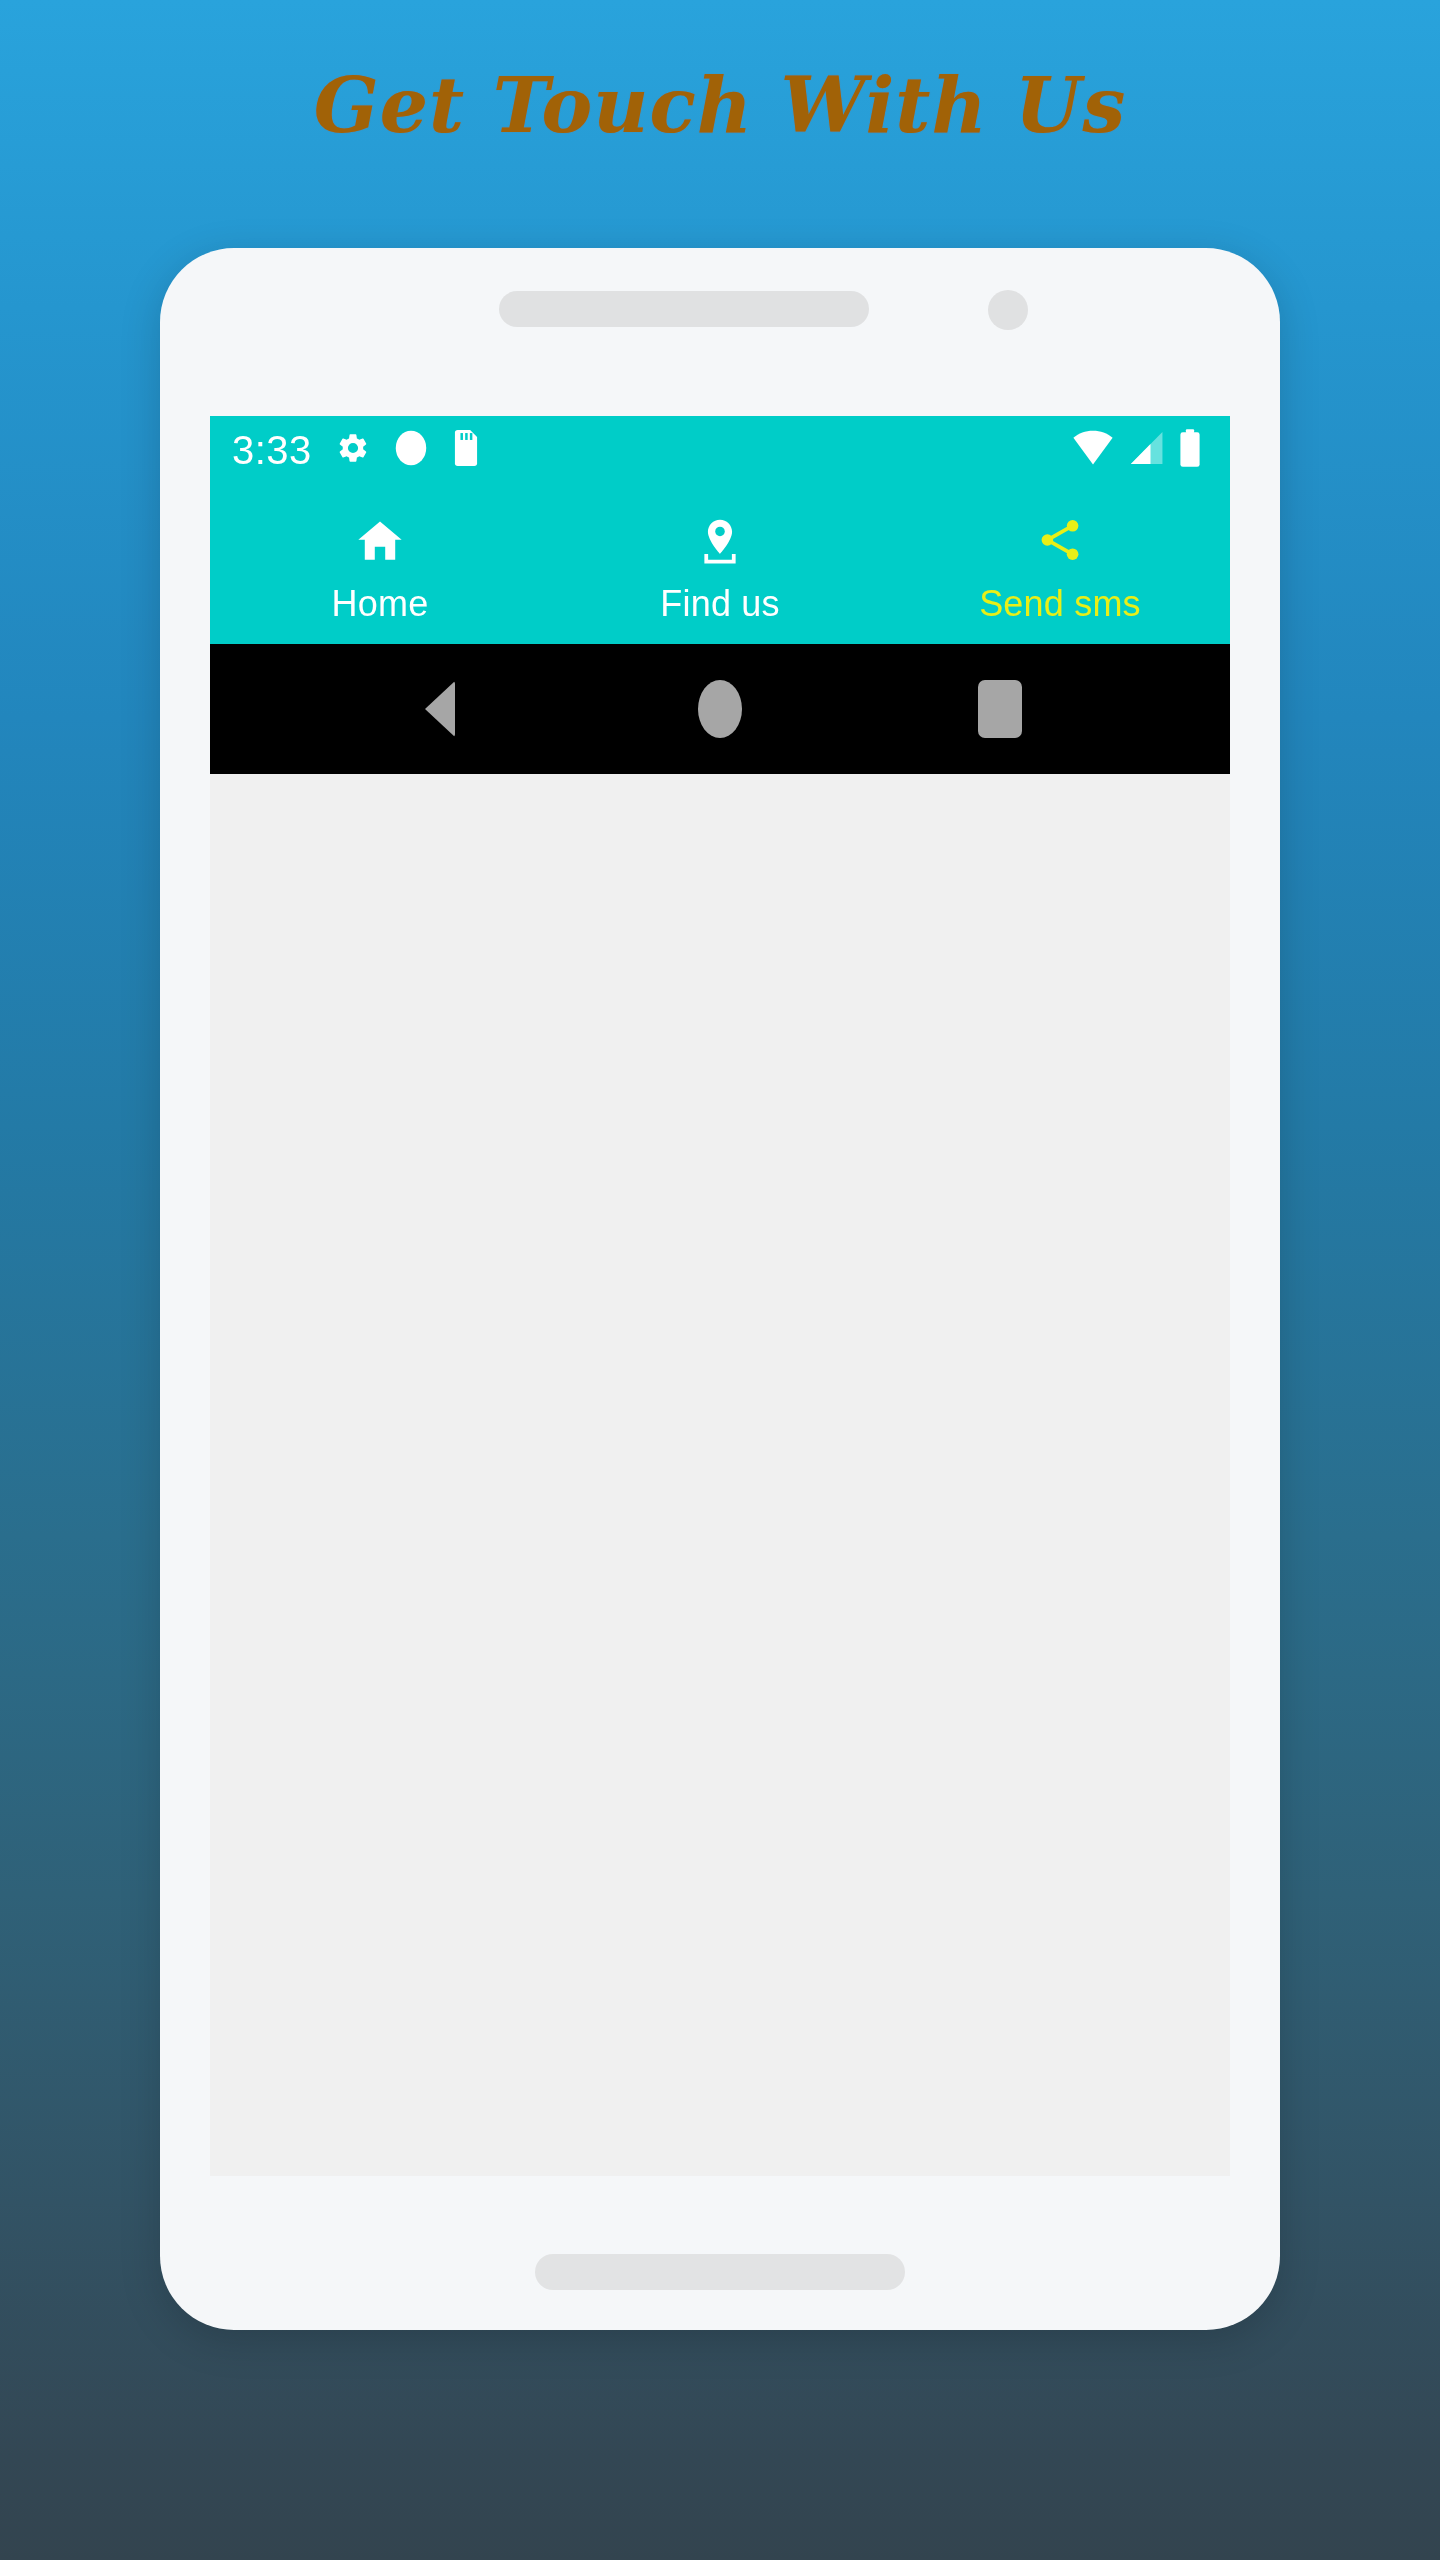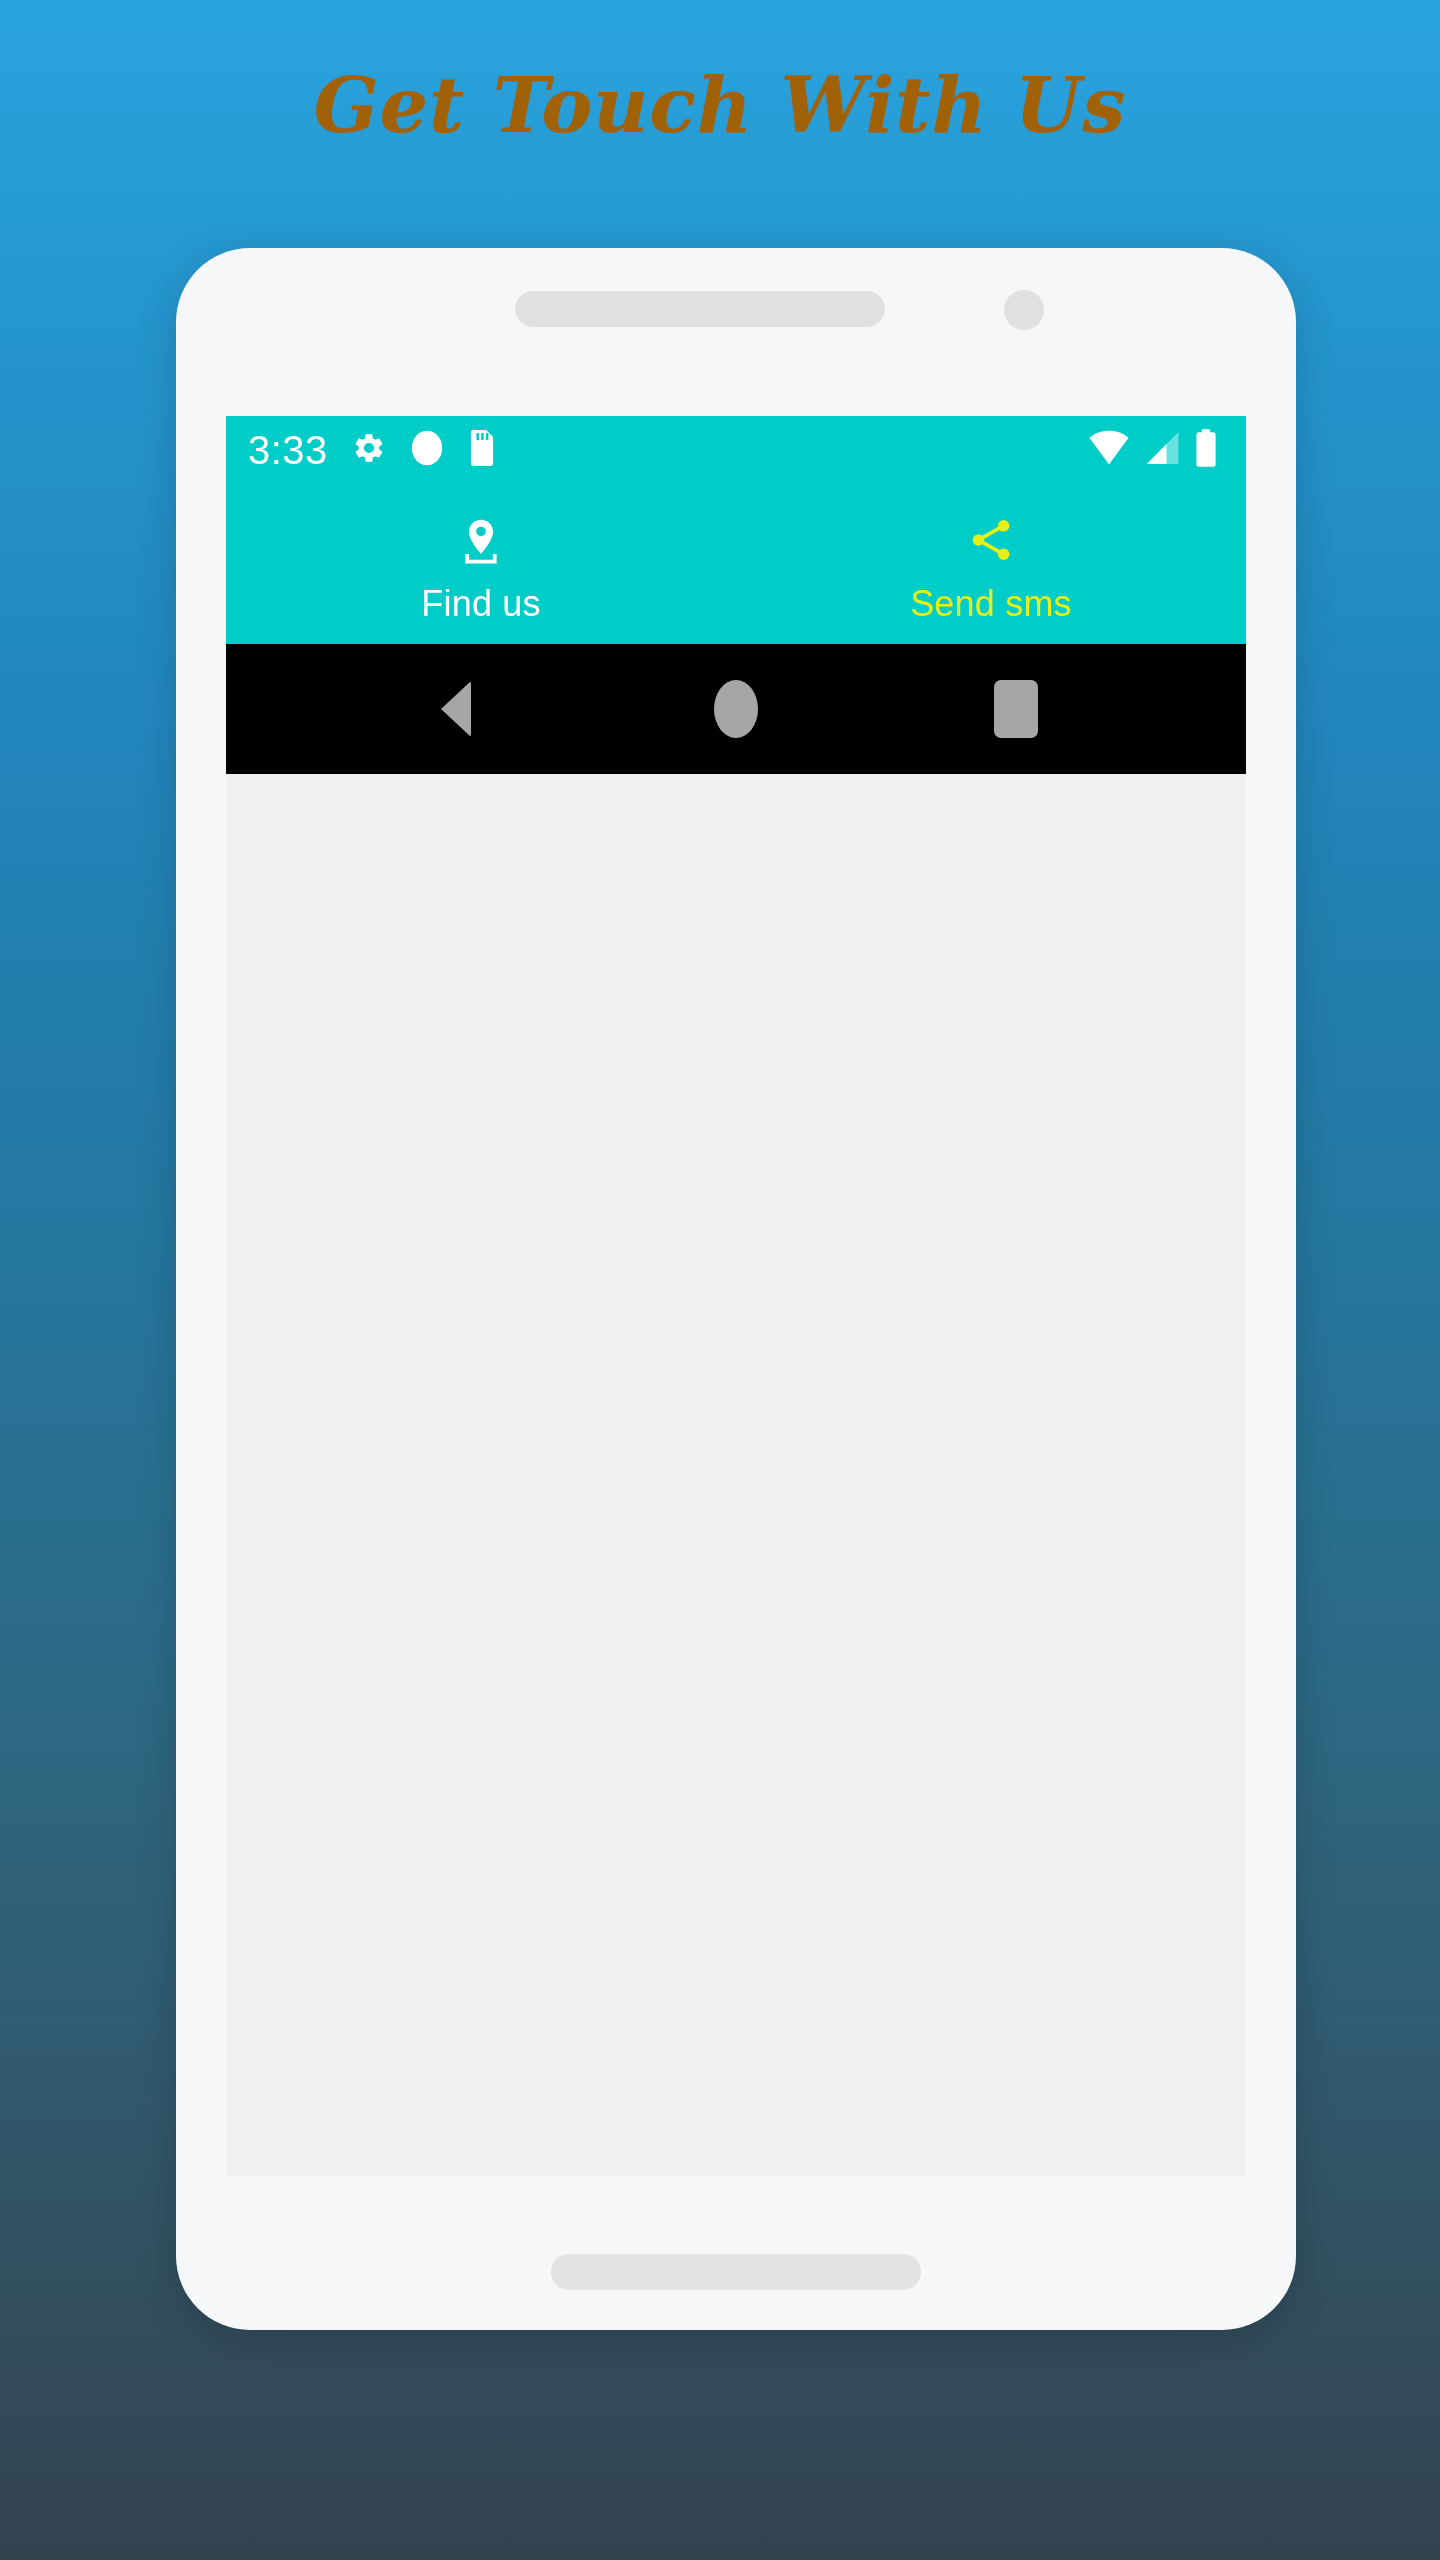--- a/index.html
+++ b/index.html
@@ -38,21 +38,21 @@
     font-size:76px;
     letter-spacing:1px;
     color:#a16207;
     text-shadow:0 0 1px rgba(240,68,31,0.45);
     white-space:nowrap;
   }
 
   
   .phone-frame {
     position:absolute;
-    left:176px;
+    left:160px;
     top:248px;
     width:1120px;
     height:2082px;
     background:#f5f7f9;
     border-radius:74px;
     box-shadow:0 10px 40px rgba(0,0,0,0.17);
   }
 
   .speaker-grille-top {
     position:absolute;
@@ -285,20 +285,28 @@
             <rect x="4.6" y="0" width="4.8" height="2.2" rx="0.6"></rect>
             <rect x="1.4" y="1.8" width="11.2" height="20.2" rx="1.4"></rect>
           </svg>
         </span>
       </div>
     </div>
 
 
     <div class="bottom-nav">
 
+      <div class="nav-item">
+        <span class="nav-icon">
+          <svg width="50" height="50" viewBox="0 0 24 24" fill="#ffffff">
+            <path d="M12 2.6 1.6 11.4h3.1V21h4.8v-6.3h5V21h4.8v-9.6h3.1L12 2.6z"></path>
+          </svg>
+        </span>
+        <span class="nav-label">Home</span>
+      </div>
 
       <div class="nav-item">
         <span class="nav-icon">
           <svg width="50" height="50" viewBox="0 0 24 24" fill="none">
             <path d="M12 1.8c-3.2 0-5.8 2.6-5.8 5.8 0 4.3 5.8 10.6 5.8 10.6s5.8-6.3 5.8-10.6c0-3.2-2.6-5.8-5.8-5.8z" fill="#ffffff"></path>
             <circle cx="12" cy="7.4" r="2.3" fill="#00cdc8"></circle>
             <path d="M5.4 18.3v3.6h13.2v-3.6" stroke="#ffffff" stroke-width="1.8" fill="none"></path>
           </svg>
         </span>
         <span class="nav-label">Find us</span>

